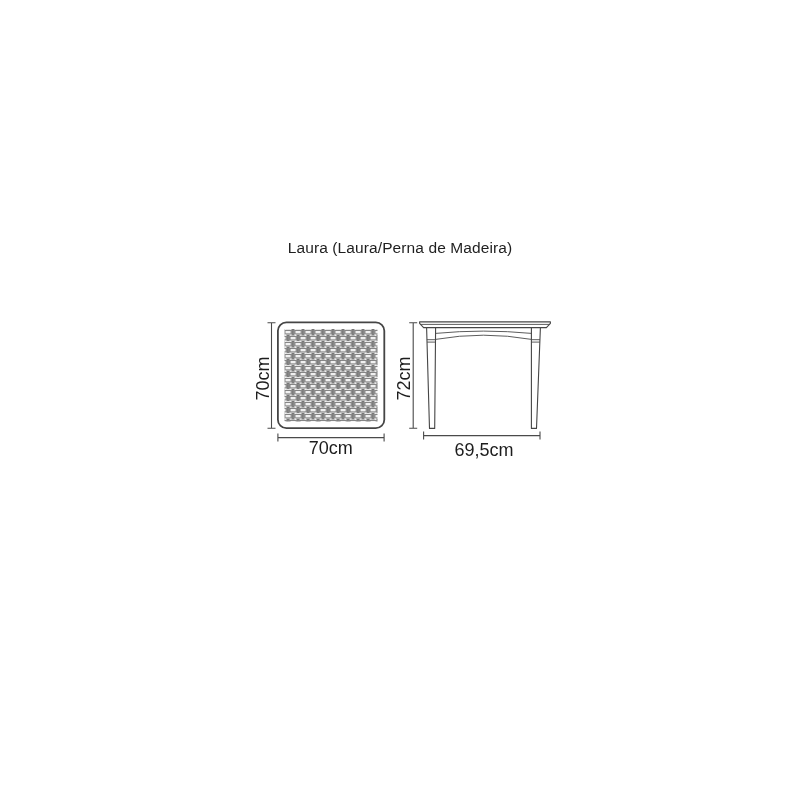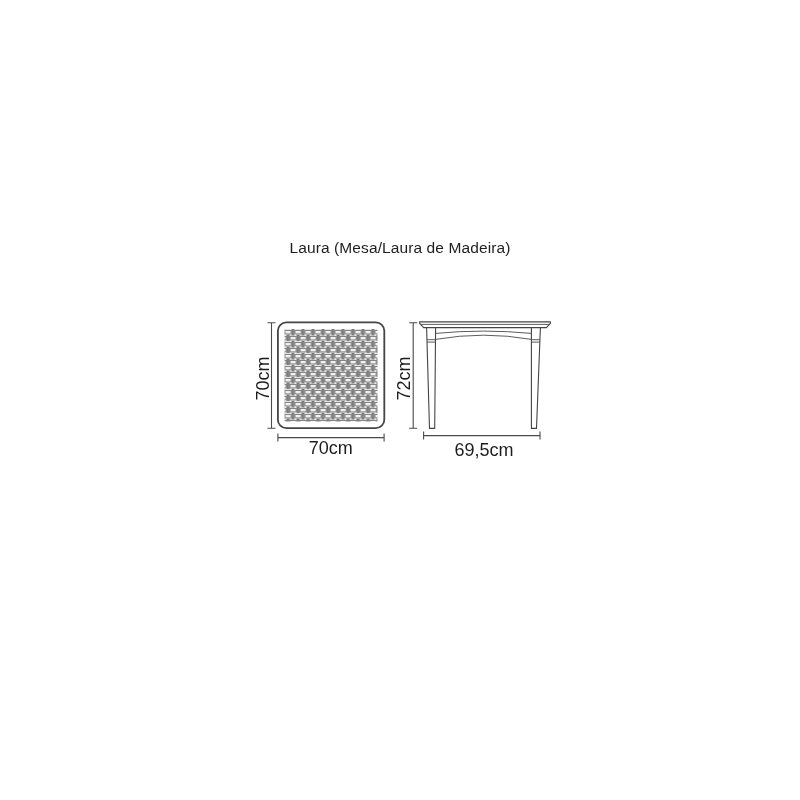--- a/index.html
+++ b/index.html
@@ -53,21 +53,21 @@
     font-family: "Liberation Sans", sans-serif;
     font-size: 18px;
     fill: #1d1d1d;
   }
 </style>
 </head>
 <body>
 
 <div class="canvas">
 
-  <div class="title">Laura (Mesa/Laura de Madeira)</div>
+  <div class="title">Laura (Laura/Perna de Madeira)</div>
 
   <svg class="figure" viewBox="240 300 340 170" xmlns="http://www.w3.org/2000/svg">
 
     <defs>
       <pattern id="weave" x="284.5" y="329" width="10" height="12" patternUnits="userSpaceOnUse">
         <rect x="0.3" y="1.3" width="6.6" height="3.7" rx="0.7" fill="#f1f1f1" stroke="#3e3e3e" stroke-width="0.75"></rect>
         <rect x="7.55" y="0.15" width="1.0" height="5.9" fill="#e3e3e3" stroke="#3e3e3e" stroke-width="0.55"></rect>
         <rect x="8.95" y="0.15" width="1.0" height="5.9" fill="#e3e3e3" stroke="#3e3e3e" stroke-width="0.55"></rect>
         <rect x="5.3" y="7.3" width="6.6" height="3.7" rx="0.7" fill="#f1f1f1" stroke="#3e3e3e" stroke-width="0.75"></rect>
         <rect x="-4.7" y="7.3" width="6.6" height="3.7" rx="0.7" fill="#f1f1f1" stroke="#3e3e3e" stroke-width="0.75"></rect>

